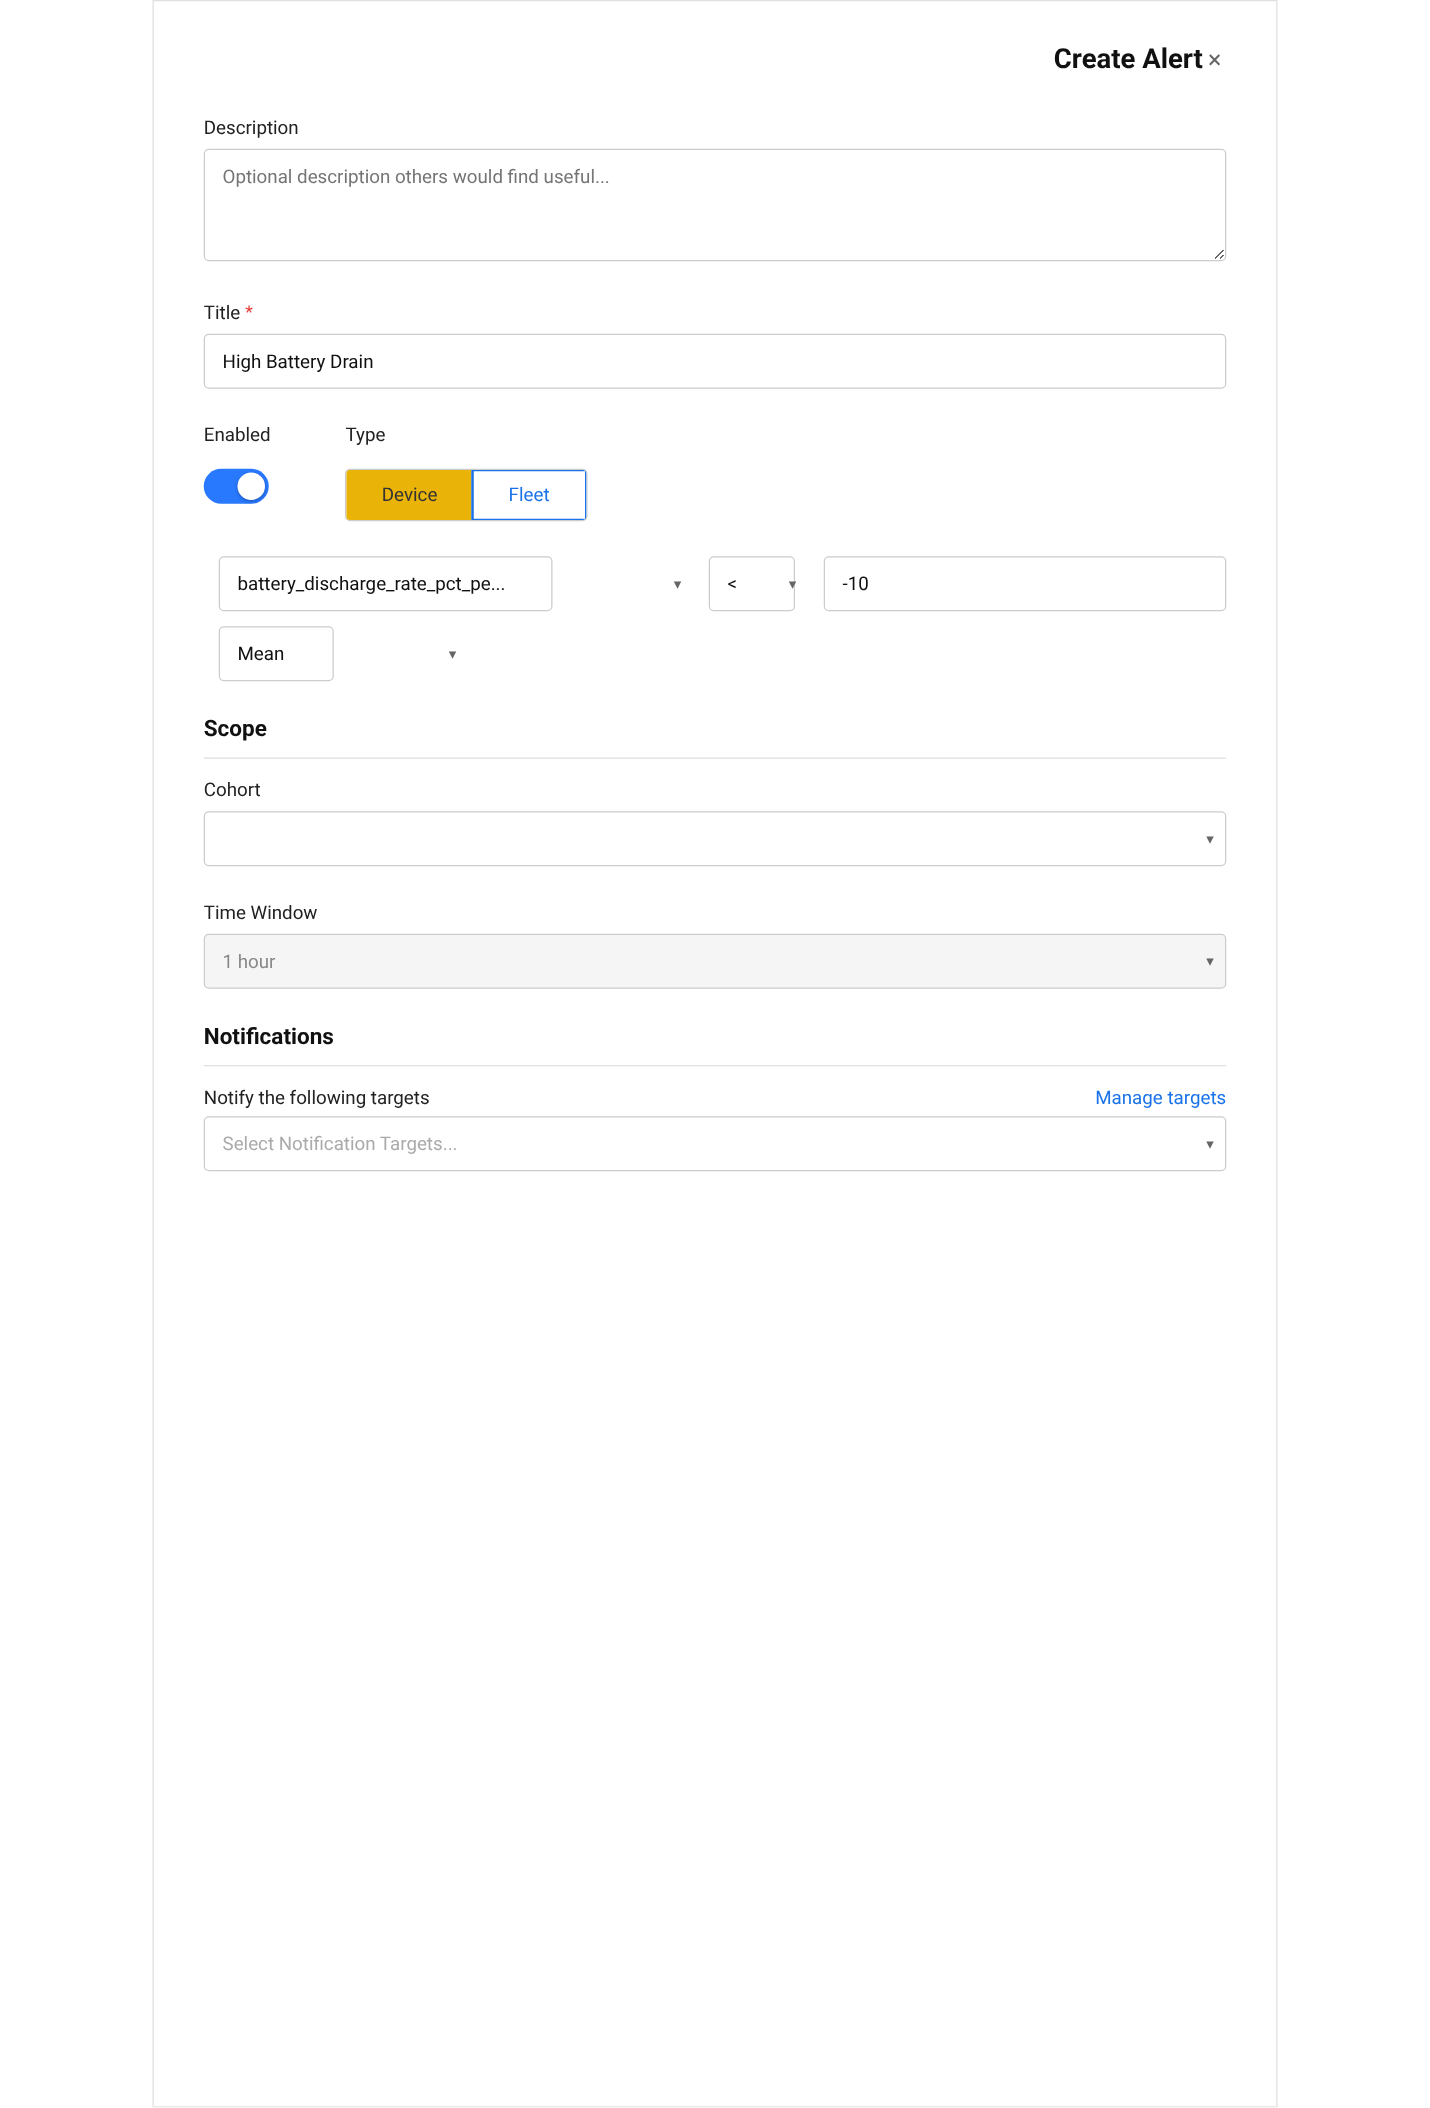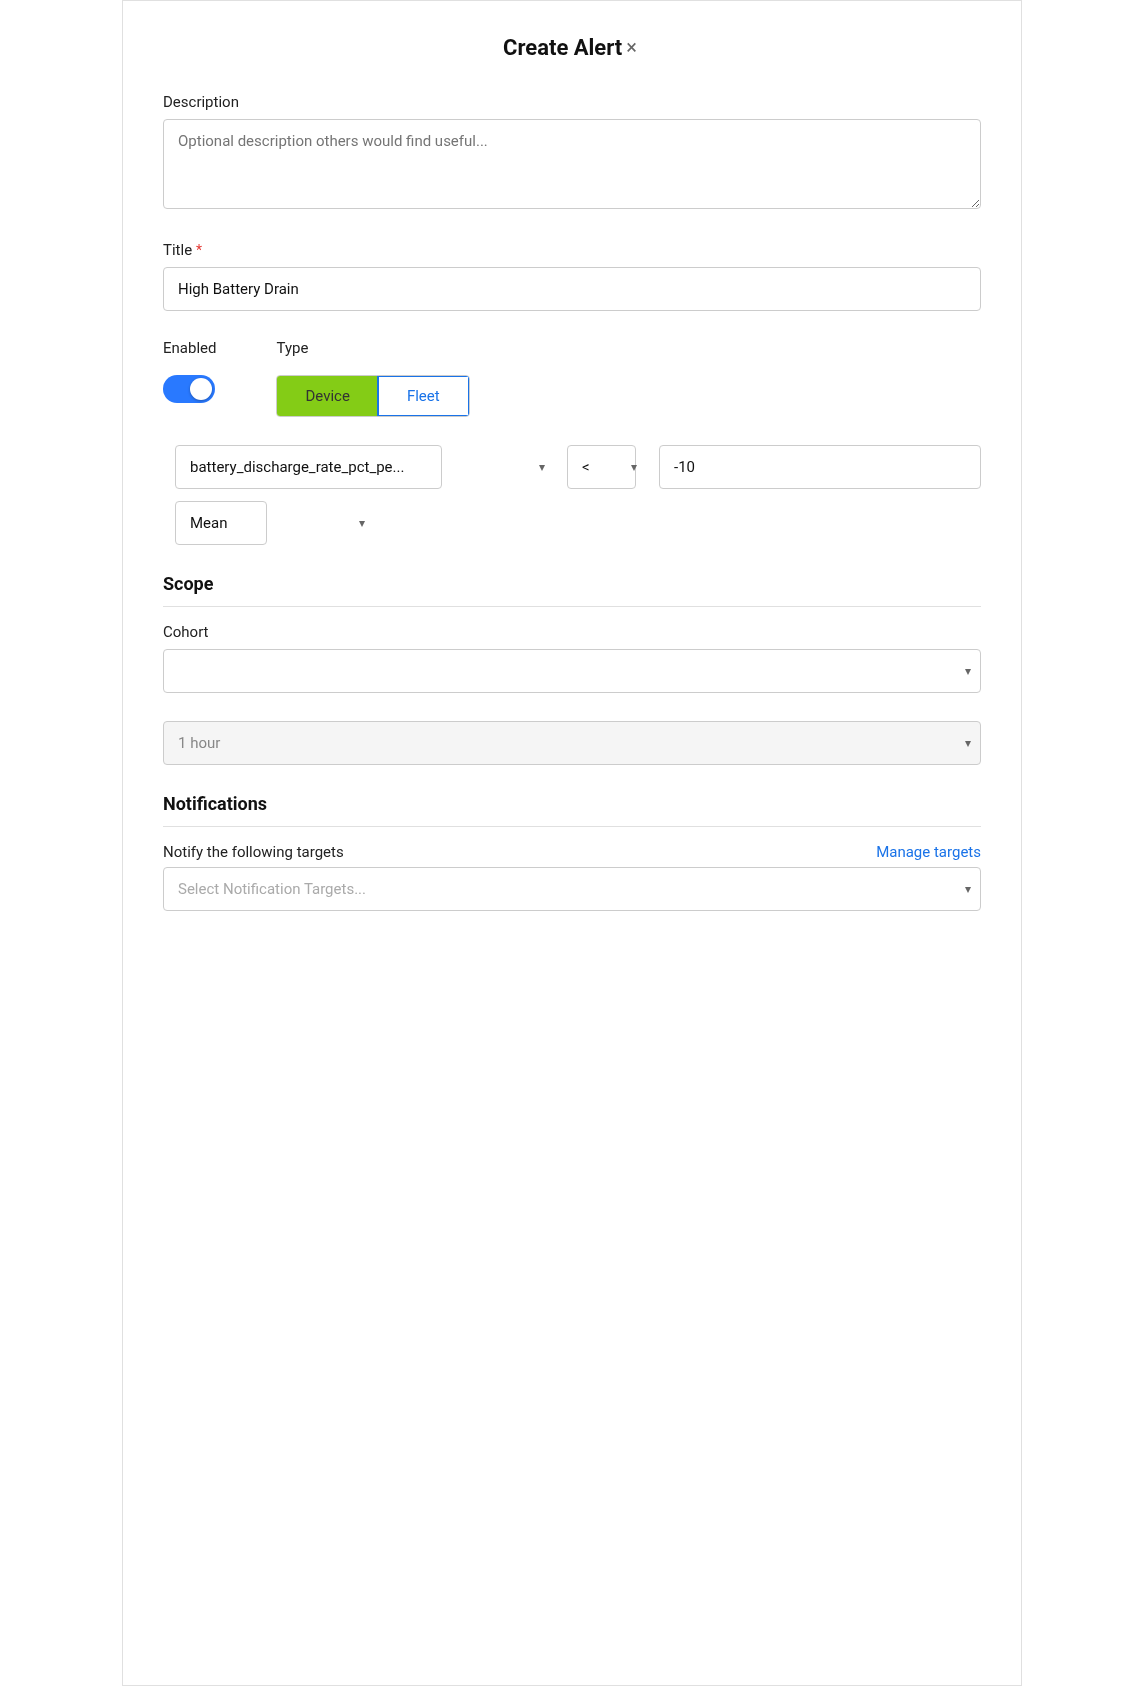--- a/index.html
+++ b/index.html
@@ -24,21 +24,21 @@
       width: 900px;
       min-height: 1686px;
       padding: 32px 40px 60px 40px;
       position: relative;
       border: 1px solid #e0e0e0;
       margin: 0 auto;
     }
 
     .modal-header {
       display: flex;
-      justify-content: center;
+      justify-content: flex-end;
       align-items: center;
       margin-bottom: 32px;
     }
 
     .modal-title {
       font-size: 22px;
       font-weight: 700;
       color: #111;
     }
 
@@ -135,21 +135,21 @@
     
     .type-toggle {
       display: flex;
       border: 1px solid #ccc;
       border-radius: 4px;
       overflow: hidden;
     }
 
     .type-btn {
       padding: 10px 28px;
-      background: #84cc16;
+      background: #eab308;
       border: none;
       cursor: pointer;
       font-size: 15px;
       color: #333;
     }
 
     .type-btn.active {
       background: #fff;
       color: #1a73e8;
       border: 2px solid #1a73e8;
@@ -382,20 +382,21 @@
       <div class="field-label">Cohort</div>
       <div class="select-field select-full">
         <select>
           <option value="" label=""></option>
         </select>
         <span class="select-chevron">▾</span>
       </div>
     </div>
 
     <div class="section">
+      <div class="field-label">Time Window</div>
       <div class="select-field select-full disabled-select">
         <select style="background:#f5f5f5; color:#888;">
           <option>1 hour</option>
           <option>6 hours</option>
           <option>12 hours</option>
           <option>24 hours</option>
           <option>7 days</option>
         </select>
         <span class="select-chevron">▾</span>
       </div>

